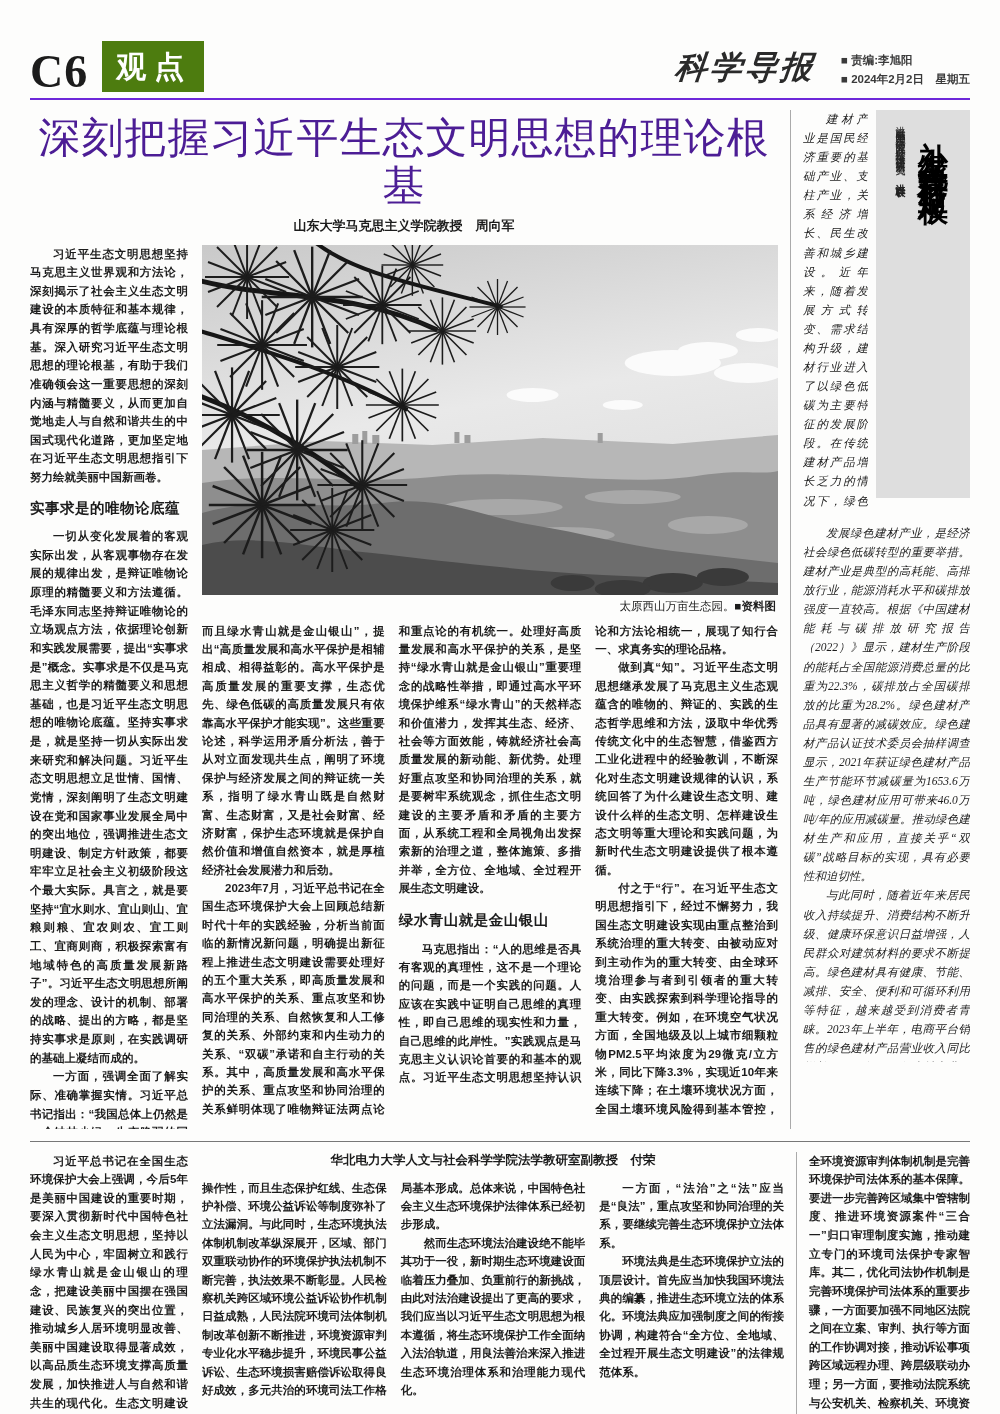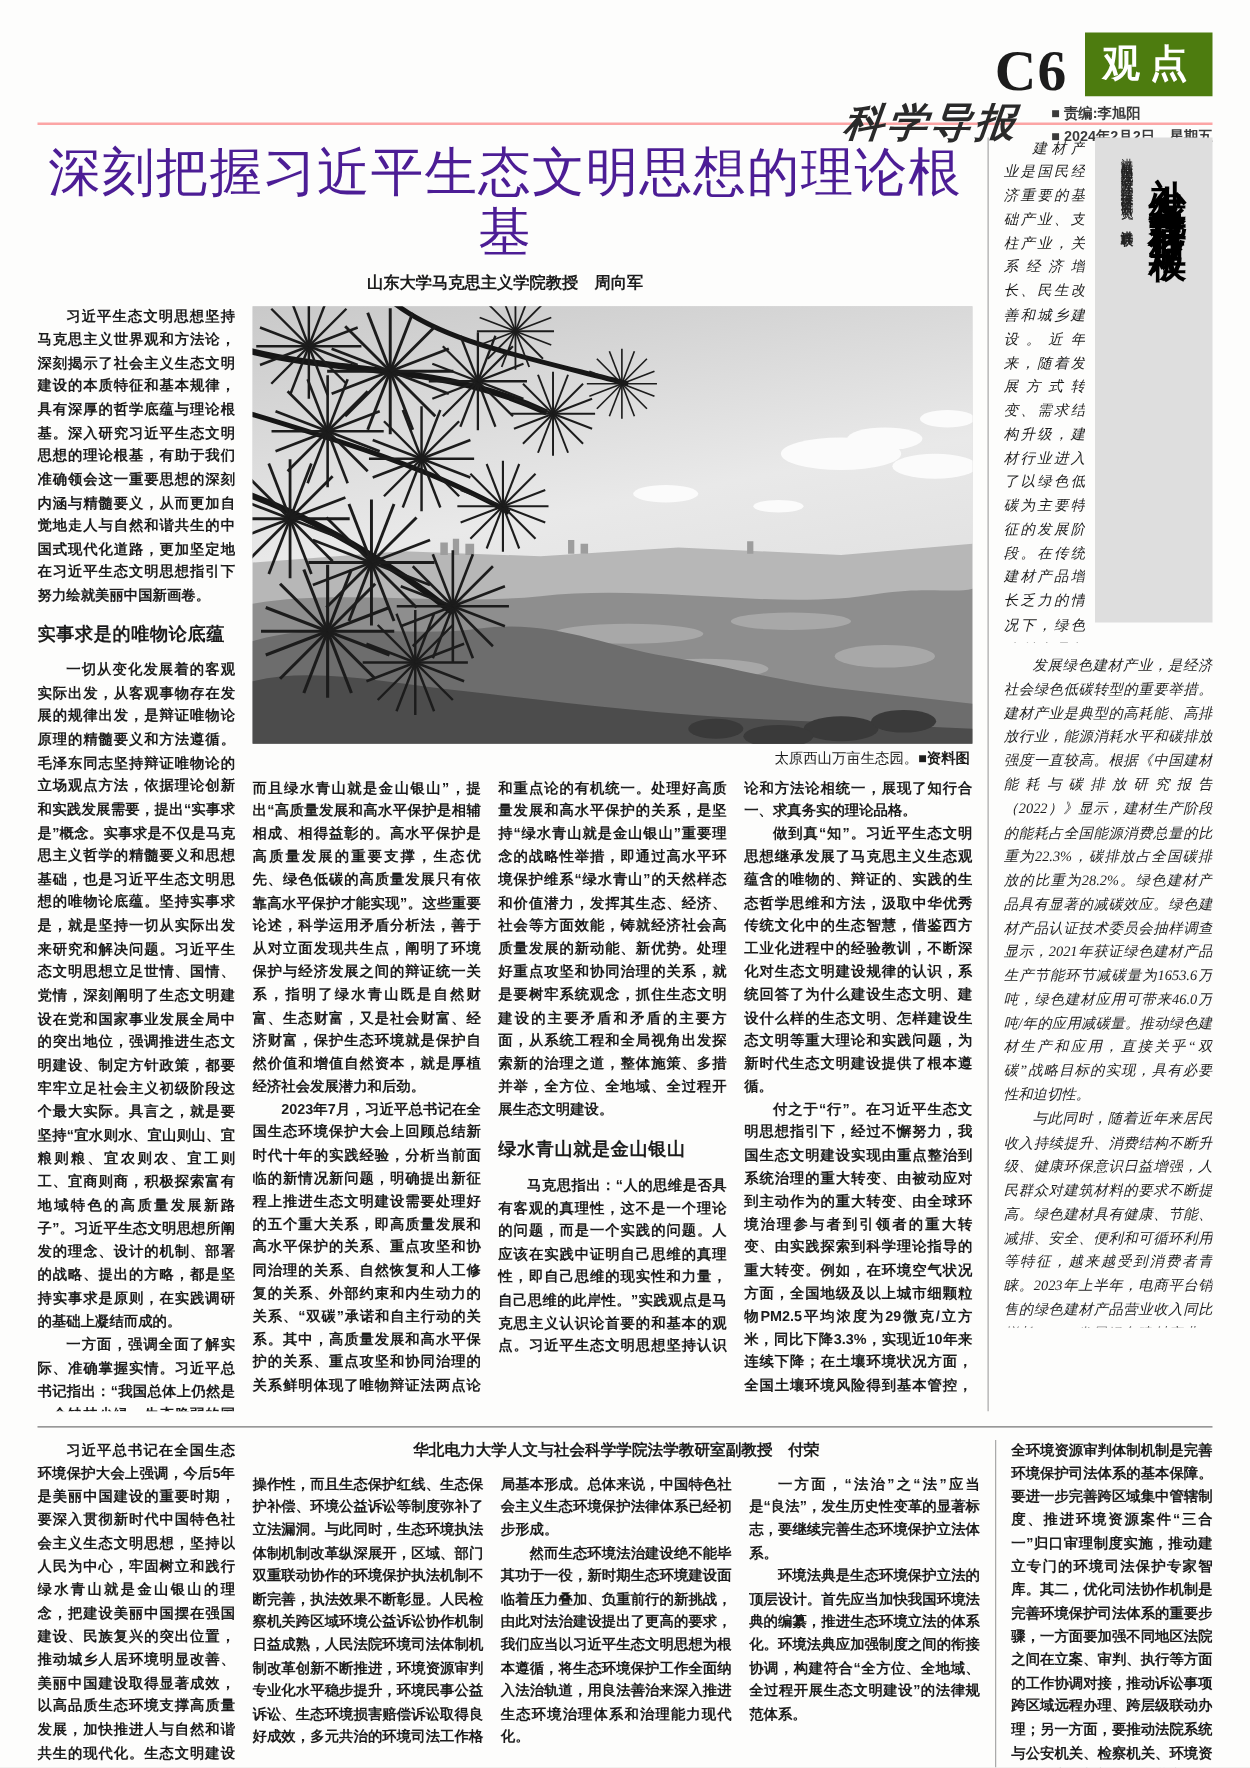--- a/index.html
+++ b/index.html
@@ -1,21 +1,21 @@
 <!DOCTYPE html>
 <html><head>
 <meta charset="utf-8">
 <style>
   html,body{margin:0;padding:0;background:#e8e8e6;}
   .page{position:relative;width:1000px;height:1414px;background:#fdfdfc;margin:0 auto;
         overflow:hidden;font-family:"Liberation Sans",sans-serif;color:#1c1c1c;box-sizing:border-box;
         padding:26px 30px 0 30px;}
   
   .hdr{display:flex;align-items:flex-end;justify-content:space-between;
-       border-bottom:2px solid #fca5a5;padding-bottom:6px;height:66px;flex-direction:column;}
+       border-bottom:2px solid #6d28d9;padding-bottom:6px;height:66px;}
   .hdr-left{display:flex;align-items:flex-end;gap:14px;}
   .page-code{font-family:"Liberation Serif",serif;font-size:46px;font-weight:700;line-height:.9;letter-spacing:1px;}
   .section-box{background:#4d7c0f;color:#fff;font-weight:900;font-size:30px;line-height:1;
                padding:11px 12px 10px 14px;letter-spacing:8px;}
   .hdr-right{display:flex;align-items:flex-end;gap:26px;}
   .masthead{font-family:"DejaVu Serif",serif;font-style:italic;font-weight:700;font-size:32px;
             letter-spacing:3px;transform:skewX(-6deg);color:#2a2a2a;padding-bottom:2px;}
   .pubinfo{font-size:11.5px;font-weight:700;color:#3a3a3a;line-height:1.7;padding-bottom:2px;}
   .pubinfo div{white-space:nowrap;}
   
@@ -223,21 +223,21 @@
   <div class="bottom-wrap">
     <div class="b-col1 bodytxt">
       <p>习近平总书记在全国生态环境保护大会上强调，今后5年是美丽中国建设的重要时期，要深入贯彻新时代中国特色社会主义生态文明思想，坚持以人民为中心，牢固树立和践行绿水青山就是金山银山的理念，把建设美丽中国摆在强国建设、民族复兴的突出位置，推动城乡人居环境明显改善、美丽中国建设取得显著成效，以高品质生态环境支撑高质量发展，加快推进人与自然和谐共生的现代化。生态文明建设是一项长期复杂而系统的巨大工程。其中，法治在构建和完善生态文明建设中发挥着基础性、引领性和保障性的作用。加强生态文明法治建设，始终坚持用最严格制度最严密法治保护生态环境，为生态文明建设提供坚实的制度保障至关重要。</p>
 
     </div>
     <div class="b-center">
       <div class="b-byline">华北电力大学人文与社会科学学院法学教研室副教授　付荣</div>
       <div class="b-cols bodytxt">
         <p class="noind">操作性，而且生态保护红线、生态保护补偿、环境公益诉讼等制度弥补了立法漏洞。与此同时，生态环境执法体制机制改革纵深展开，区域、部门双重联动协作的环境保护执法机制不断完善，执法效果不断彰显。人民检察机关跨区域环境公益诉讼协作机制日益成熟，人民法院环境司法体制机制改革创新不断推进，环境资源审判专业化水平稳步提升，环境民事公益诉讼、生态环境损害赔偿诉讼取得良好成效，多元共治的环境司法工作格局基本形成。总体来说，中国特色社会主义生态环境保护法律体系已经初步形成。</p>
         <p>然而生态环境法治建设绝不能毕其功于一役，新时期生态环境建设面临着压力叠加、负重前行的新挑战，由此对法治建设提出了更高的要求，我们应当以习近平生态文明思想为根本遵循，将生态环境保护工作全面纳入法治轨道，用良法善治来深入推进生态环境治理体系和治理能力现代化。</p>
-        <p>一方面，“法治”之“法”应当是“良法”，发生历史性变革的显著标志，要继续完善生态环境保护立法体系。</p>
+        <p>一方面，“法治”之“法”应当是“良法”，重点攻坚和协同治理的关系，要继续完善生态环境保护立法体系。</p>
         <p>环境法典是生态环境保护立法的顶层设计。首先应当加快我国环境法典的编纂，推进生态环境立法的体系化。环境法典应加强制度之间的衔接协调，构建符合“全方位、全地域、全过程开展生态文明建设”的法律规范体系。</p>
         <p>重点、薄弱和新兴领域环境法律法规制度修订是生态环境保护立法的关键内容。要推动《环境影响评价法》等现有法律法规的修订，加快制定气候变化应对、生物多样性保护、碳排放、生态环境监测、国家公园等方面的法律规范。</p>
 
       </div>
     </div>
     <div class="b-col5 bodytxt">
       <p class="noind">全环境资源审判体制机制是完善环境保护司法体系的基本保障。要进一步完善跨区域集中管辖制度、推进环境资源案件“三合一”归口审理制度实施，推动建立专门的环境司法保护专家智库。其二，优化司法协作机制是完善环境保护司法体系的重要步骤，一方面要加强不同地区法院之间在立案、审判、执行等方面的工作协调对接，推动诉讼事项跨区域远程办理、跨层级联动办理；另一方面，要推动法院系统与公安机关、检察机关、环境资源行政主管部门在信息共享、调查取证、案情通报、案件移送制度、法律责任衔接等方面的合作，建立行诉对接、行检协调、法检协同机制。其三，构筑环境司法能动体系是完善环境保护司法体系的崭新动力，在实践中，可依法延伸司法审判职能，积极推进环境司法体系由传统的救济性、私益性向预防性、恢复性和公益性转变，建立预防与救济、恢复与赔偿相结合的环境司法能动机制。在推动建立健全以上体制机制基础上，可推动构建专业化调解平台，成立环境资源行业性专业调解组织，加强环境资源纠纷的诉前调解；在继续优化民事、行政、刑事损害赔偿责任有效衔接，创新“双罚制”等损害赔偿责任承担方式的同时，健全环境修复责任，进一步探索增殖放流、补植复绿、劳务代偿等相结合的多元化责任方式，全方位全流程为生态环境保护提供公正高效的司法服务与保障。</p>
     </div>
   </div>
 

